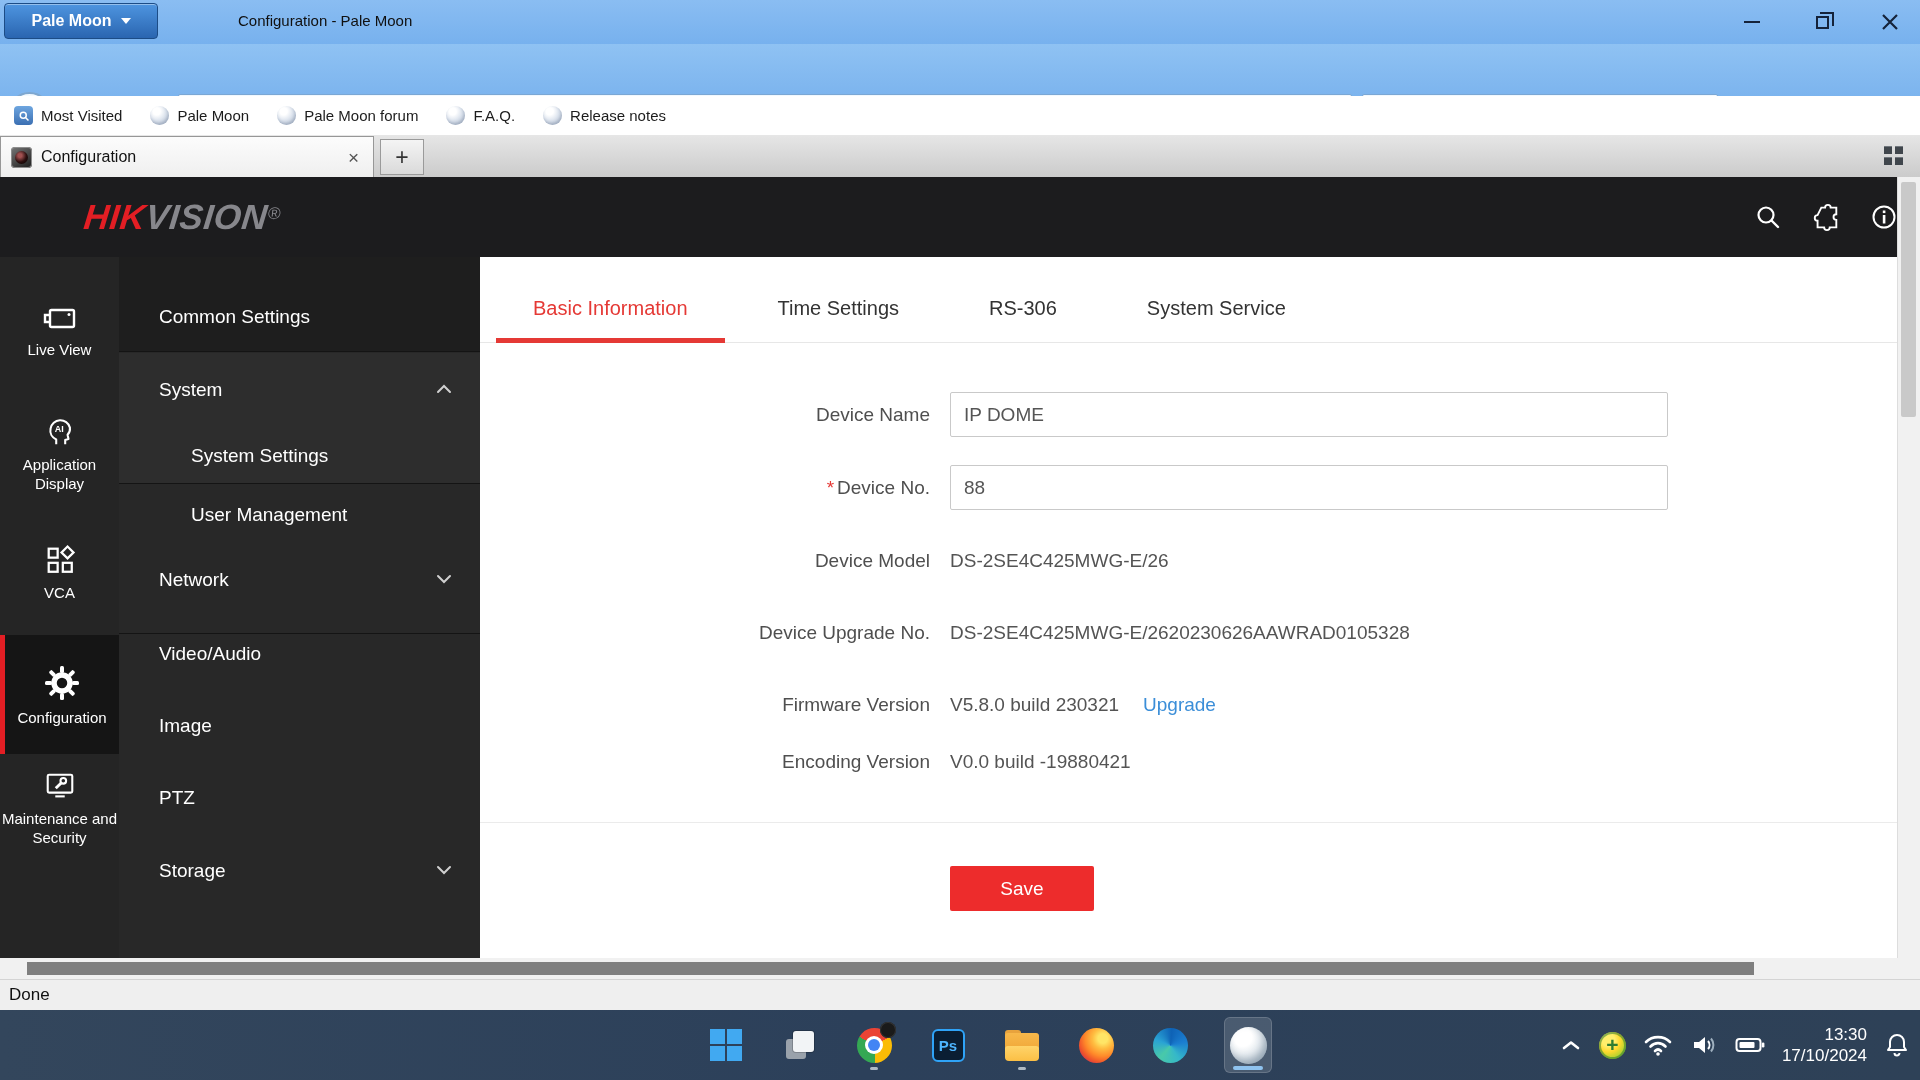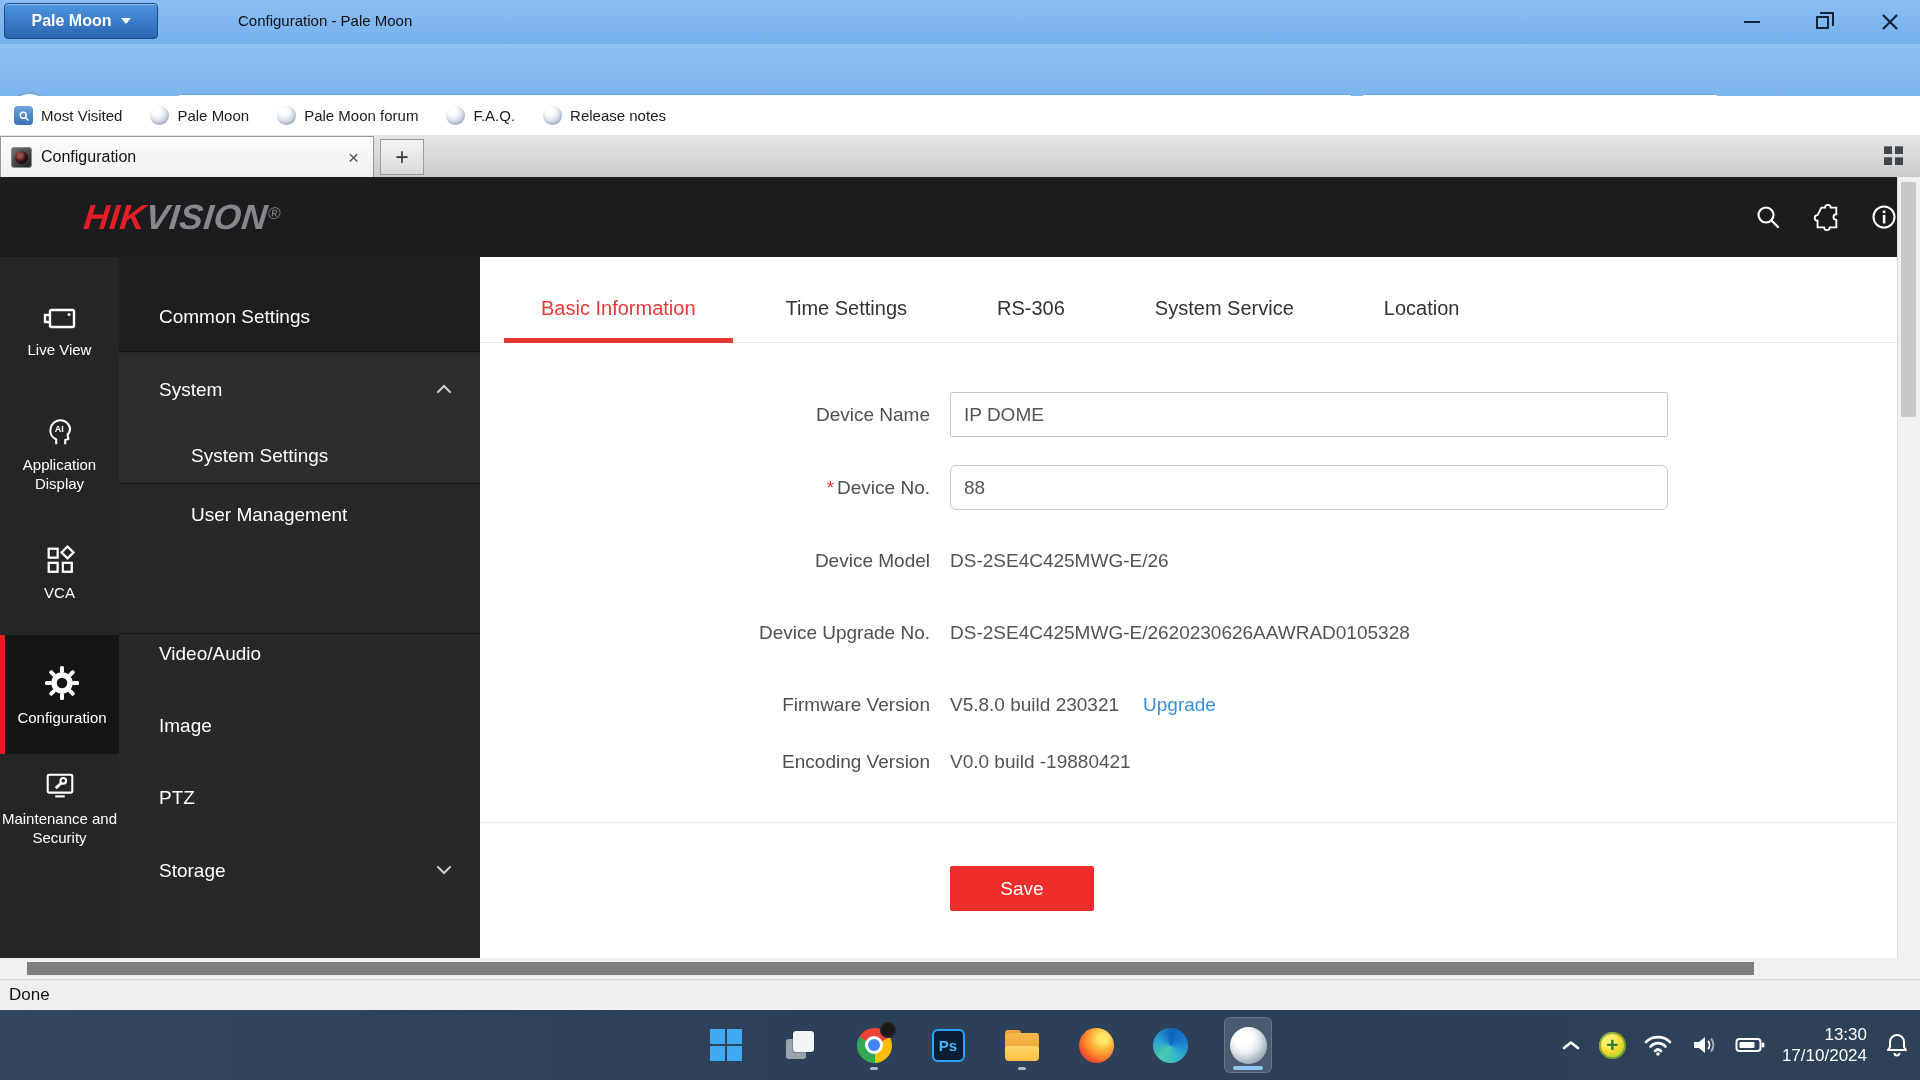--- a/index.html
+++ b/index.html
@@ -102,21 +102,21 @@
   .mblkB { position:absolute; left:0; top:96px; width:361px; height:131px; background:#2d2d2d; border-bottom:1px solid #141414; }
   .mdiv { position:absolute; left:0; top:376px; width:361px; height:1px; background:#141414; }
   .mrow { position:absolute; left:0; width:361px; height:40px; line-height:40px; color:#fff; font-size:19px;
     padding-left:40px; cursor:pointer; }
   .mrow.sub { padding-left:72px; }
   .mrow .chev { position:absolute; right:28px; top:14px; }
 
   
   .content { position:absolute; left:480px; top:257px; width:1417px; height:701px; background:#fff; }
   .ptabs { position:absolute; left:0; top:18px; right:0; height:68px; border-bottom:1px solid #e7e7e7;
-    display:flex; padding-left:24px; }
+    display:flex; padding-left:16px; }
   .ptab { padding:0 37px; margin-right:16px; font-size:20px; color:#333; line-height:66px; position:relative; cursor:pointer; white-space:nowrap; }
   .ptab.active { color:#e53935; }
   .ptab.active::after { content:''; position:absolute; left:0; right:0; bottom:-1px; height:5px; background:#e53935; }
 
   .frow { position:absolute; height:45px; display:flex; align-items:center; }
   .flabel { position:absolute; left:200px; width:250px; text-align:right; font-size:19px; color:#4f4f4f; }
   .fvalue { position:absolute; left:470px; font-size:19px; color:#545454; }
   .finput { position:absolute; left:470px; width:718px; height:45px; border:1px solid #c9c9c9; border-radius:2px;
     font-size:19px; color:#555; padding:0 13px; font-family:"Liberation Sans",sans-serif; background:#fff; outline:none; }
   .req { color:#e53935; margin-right:3px; }
@@ -401,20 +401,26 @@
     <svg class="chev" width="16" height="10" viewBox="0 0 16 10">
         <path d="M2 8 L8 2 L14 8" stroke="#d0d0d0" stroke-width="2" fill="none" stroke-linecap="round"></path>
       </svg>
   </div>
   <div class="mrow sub" style="top:179px;">
     <span>System Settings</span>
   </div>
   <div class="mrow sub" style="top:238px;">
     <span>User Management</span>
   </div>
+  <div class="mrow" style="top:303px;">
+    <span>Network</span>
+    <svg class="chev" width="16" height="10" viewBox="0 0 16 10">
+        <path d="M2 2 L8 8 L14 2" stroke="#d0d0d0" stroke-width="2" fill="none" stroke-linecap="round"></path>
+      </svg>
+  </div>
   <div class="mrow" style="top:377px;">
     <span>Video/Audio</span>
   </div>
   <div class="mrow" style="top:449px;">
     <span>Image</span>
   </div>
   <div class="mrow" style="top:521px;">
     <span>PTZ</span>
   </div>
   <div class="mrow" style="top:594px;">
@@ -424,32 +430,31 @@
       </svg>
   </div>
 </div>
 
 <div class="content">
   <div class="ptabs">
     <div class="ptab active">Basic Information</div>
     <div class="ptab">Time Settings</div>
     <div class="ptab">RS-306</div>
     <div class="ptab">System Service</div>
-    <div class="ptab">Location</div>
   </div>
 
   <div class="frow" style="top:135px; left:0; right:0;">
     <span class="flabel">Device Name</span>
   </div>
   <input class="finput" style="top: 135px;" type="text" value="IP DOME">
 
   <div class="frow" style="top:208px; left:0; right:0;">
     <span class="flabel"><span class="req">*</span><span>Device No.</span></span>
   </div>
-  <input class="finput" style="top: 208px; border-radius: 6px;" type="text" value="88">
+  <input class="finput" style="top: 208px;" type="text" value="88">
 
   <div class="frow" style="top:281px; left:0; right:0;">
     <span class="flabel">Device Model</span>
     <span class="fvalue">DS-2SE4C425MWG-E/26</span>
   </div>
 
   <div class="frow" style="top:353px; left:0; right:0;">
     <span class="flabel">Device Upgrade No.</span>
     <span class="fvalue">DS-2SE4C425MWG-E/2620230626AAWRAD0105328</span>
   </div>

